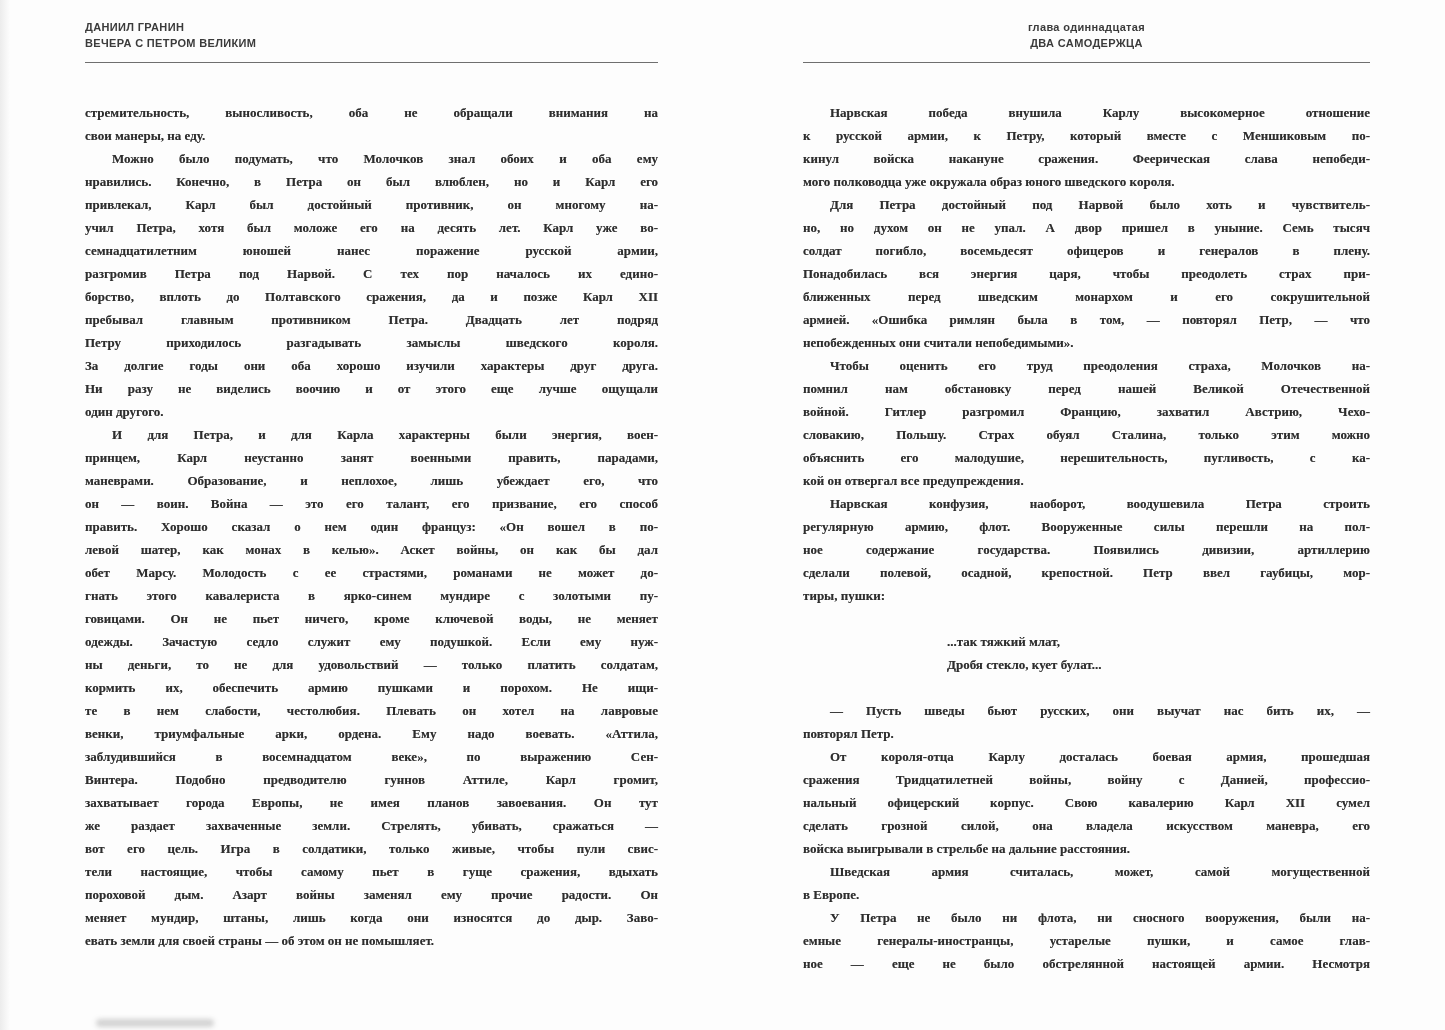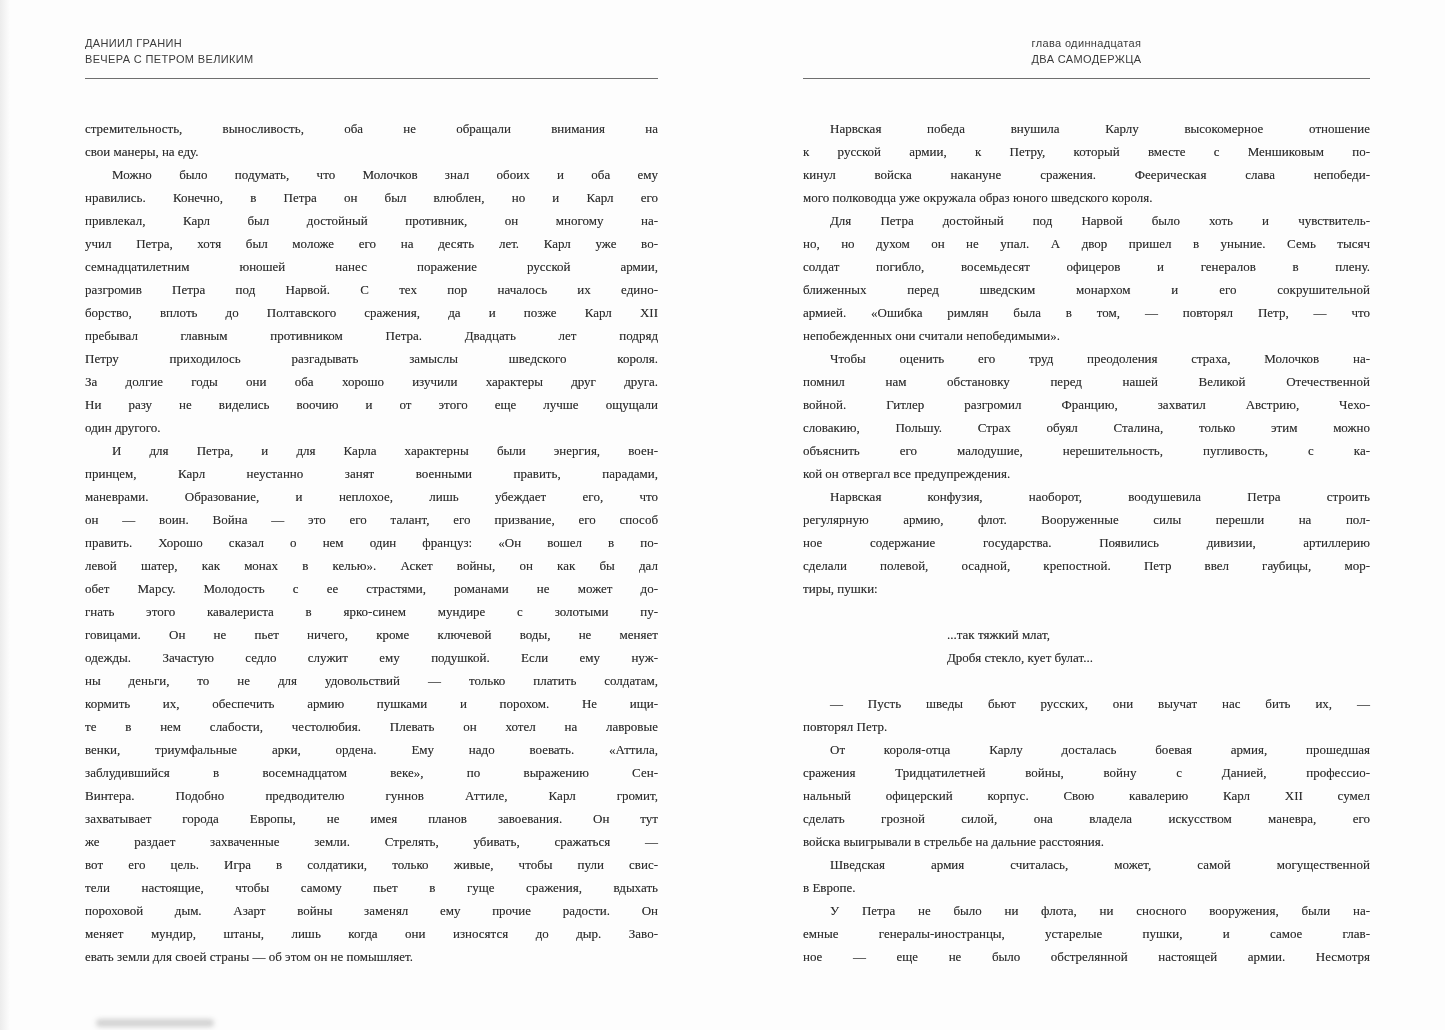--- a/index.html
+++ b/index.html
@@ -8,21 +8,21 @@
     background: #fdfdfd;
     position: relative;
     overflow: hidden;
     font-family: "Liberation Serif", "DejaVu Serif", serif;
     color: #2e2e2e;
   }
   .scan-edge {
     position: absolute; left: 0; top: 0; bottom: 0; width: 10px;
     background: linear-gradient(to right, #ececec, rgba(255,255,255,0));
   }
-  .page { position: absolute; top: 16px; }
+  .page { position: absolute; top: 0; font-weight: bold; }
   .page.left  { left: 85px;  width: 573px; }
   .page.right { left: 803px; width: 567px; }
 
   .hdr {
     font-family: "Liberation Sans", "DejaVu Sans", sans-serif;
     font-size: 11px; line-height: 15.5px;
     letter-spacing: 0.35px;
     color: #3b3b3b;
     padding-top: 20px;
   }
@@ -125,20 +125,21 @@
       <div class="para normal">
         <div class="line just indent">Нарвская победа внушила Карлу высокомерное отношение</div>
         <div class="line just">к русской армии, к Петру, который вместе с Меншиковым по-</div>
         <div class="line just">кинул войска накануне сражения. Феерическая слава непобеди-</div>
         <div class="line">мого полководца уже окружала образ юного шведского короля.</div>
       </div>
       <div class="para normal">
         <div class="line just indent">Для Петра достойный под Нарвой было хоть и чувствитель-</div>
         <div class="line just">но, но духом он не упал. А двор пришел в уныние. Семь тысяч</div>
         <div class="line just">солдат погибло, восемьдесят офицеров и генералов в плену.</div>
+        <div class="line just">Понадобилась вся энергия царя, чтобы преодолеть страх при-</div>
         <div class="line just">ближенных перед шведским монархом и его сокрушительной</div>
         <div class="line just">армией. «Ошибка римлян была в том, — повторял Петр, — что</div>
         <div class="line">непобежденных они считали непобедимыми».</div>
       </div>
       <div class="para normal">
         <div class="line just indent">Чтобы оценить его труд преодоления страха, Молочков на-</div>
         <div class="line just">помнил нам обстановку перед нашей Великой Отечественной</div>
         <div class="line just">войной. Гитлер разгромил Францию, захватил Австрию, Чехо-</div>
         <div class="line just">словакию, Польшу. Страх обуял Сталина, только этим можно</div>
         <div class="line just">объяснить его малодушие, нерешительность, пугливость, с ка-</div>

